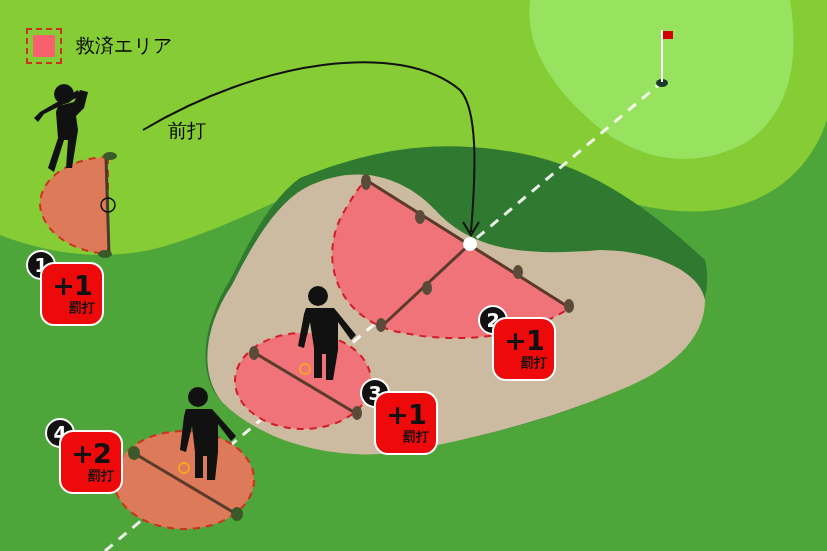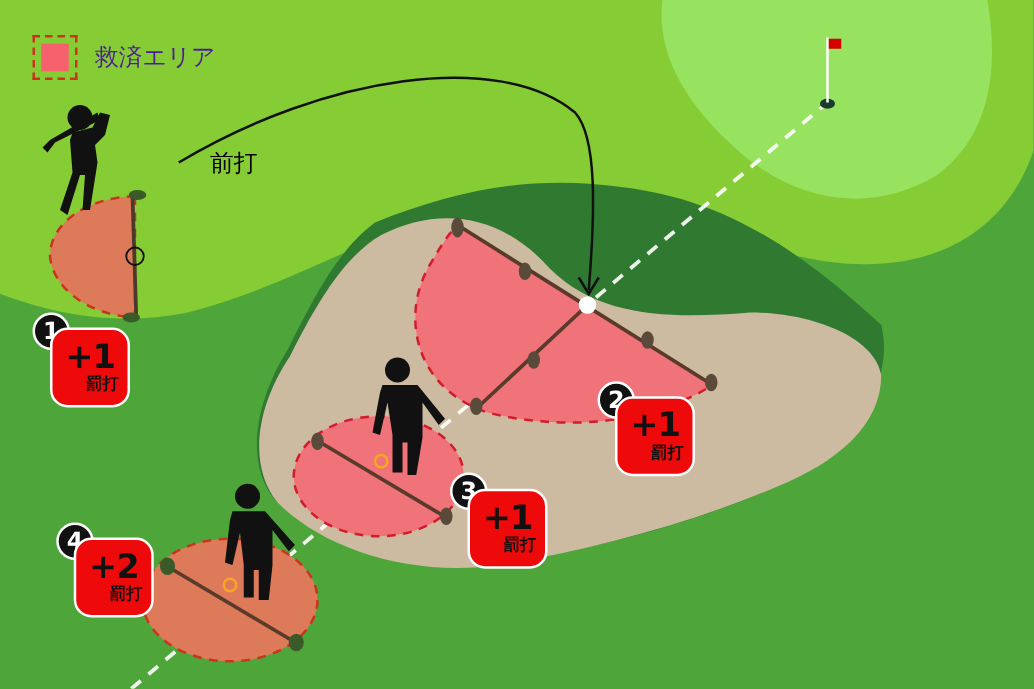--- a/index.html
+++ b/index.html
@@ -2,21 +2,21 @@
 <html><head>
 <meta charset="utf-8">
 <style>
   html, body { margin: 0; padding: 0; }
   body { width: 827px; height: 551px; overflow: hidden; background: #4ea63a; font-family: "DejaVu Sans", "Liberation Sans", sans-serif; }
   #stage { position: relative; width: 827px; height: 551px; }
   svg.scene { position: absolute; left: 0; top: 0; }
   .legend { position: absolute; left: 26px; top: 28px; display: flex; align-items: center; gap: 14px; }
   .legend-swatch { width: 36px; height: 36px; box-sizing: border-box; border: 2px dashed #c9341e; display: flex; align-items: center; justify-content: center; }
   .legend-swatch i { display: block; width: 22px; height: 22px; background: #f7616e; }
-  .legend-label { font-size: 19px; color: #4c1d95; }
+  .legend-label { font-size: 19px; color: #000000; }
   .label-mae { position: absolute; left: 168px; top: 118px; font-size: 19px; color: #000000; }
   .badge { position: absolute; width: 64px; height: 64px; background: #ee0a0a; border: 2.5px solid #fff; border-radius: 14px; box-sizing: border-box; display: flex; flex-direction: column; align-items: center; justify-content: center; color: #111; }
   .badge .pen { font-size: 27px; font-weight: bold; line-height: 28px; letter-spacing: -1px; }
   .badge .unit { font-size: 13px; font-weight: bold; line-height: 16px; margin-left: 20px; }
   .num { position: absolute; width: 30px; height: 30px; border-radius: 50%; background: #111; border: 2.5px solid #fff; color: #fff; font-size: 19px; font-weight: bold; display: flex; align-items: center; justify-content: center; box-sizing: border-box; }
 </style>
 </head>
 <body>
 
 <div id="stage">

